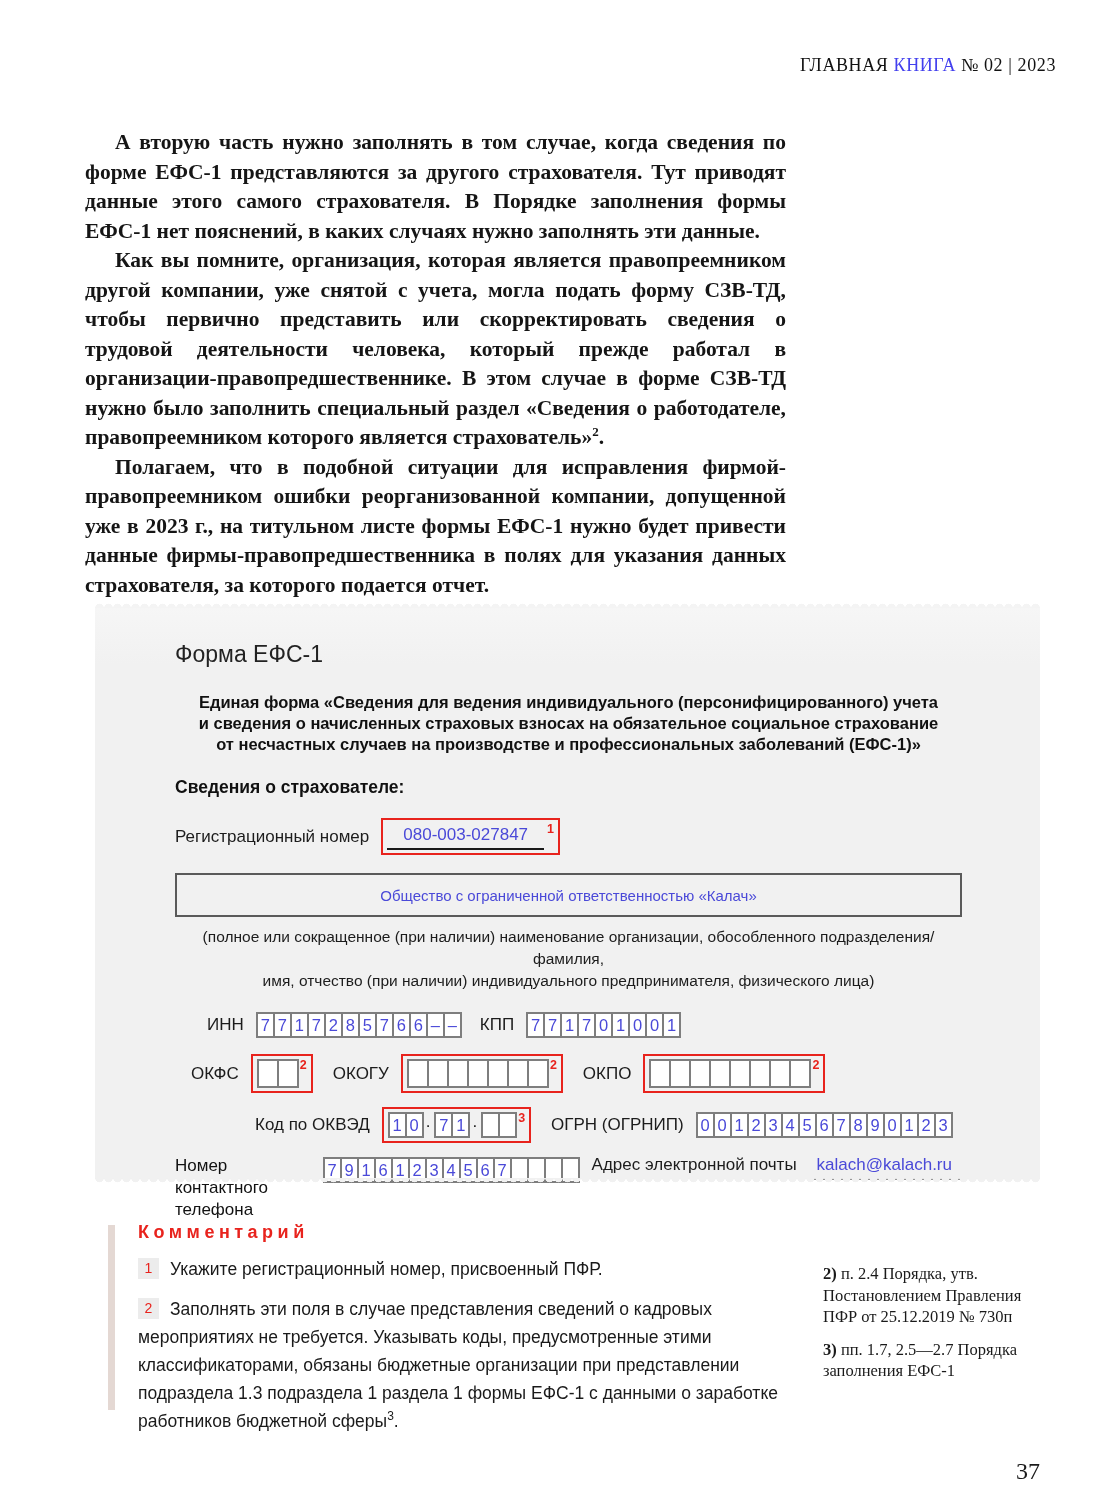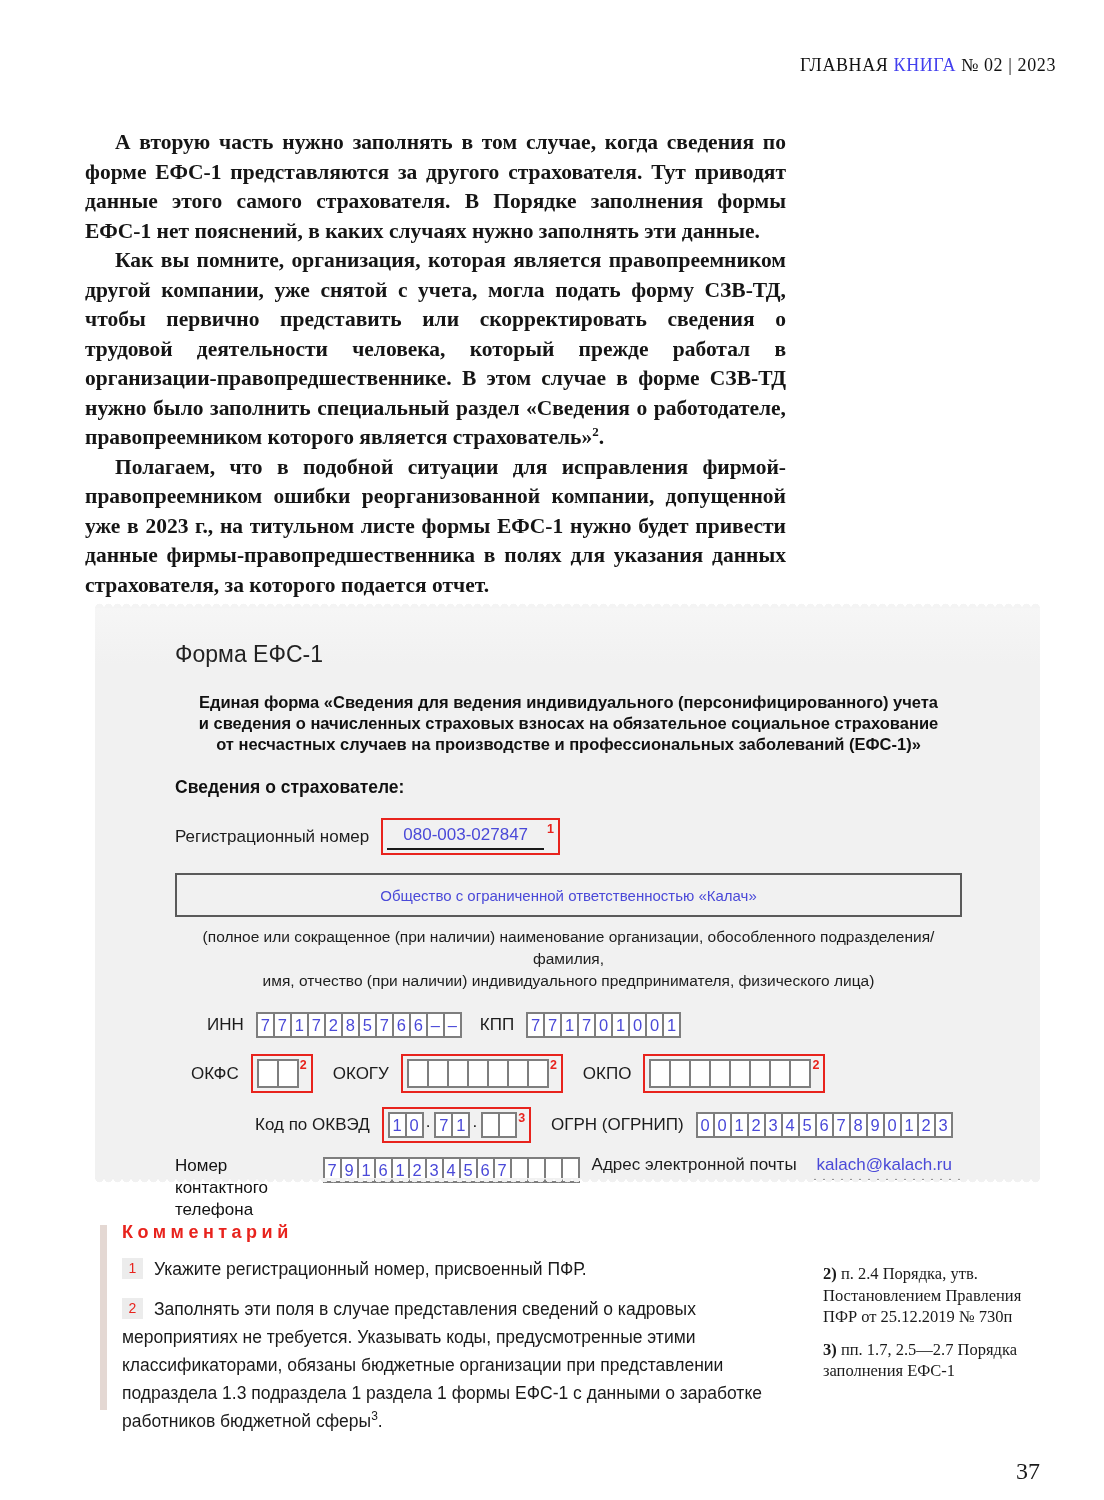--- a/index.html
+++ b/index.html
@@ -88,21 +88,21 @@
   .phone-label { width:156px; font-size:17px; line-height:22px; }
   .email-wrap { margin-left:14px; display:flex; align-items:baseline; }
   .email-value {
     color:#4a49d8; font-size:17px; margin-left:10px;
     border-bottom:2px solid #2a2a2a; padding:0 10px 3px;
   }
   .gap-sm { width:12px; flex:0 0 12px; }
   .gap-md { width:20px; flex:0 0 20px; }
 
   
-  .comment { position:absolute; left:100px; top:1222px; width:700px; padding-left:22px; }
+  .comment { position:absolute; left:108px; top:1222px; width:700px; padding-left:30px; }
   .comment::before {
     content:""; position:absolute; left:0; top:3px; width:7px; height:185px;
     background:#e4d8d3;
   }
   .comment-heading {
     color:#e8231d; font-weight:bold; font-size:18px; letter-spacing:4.5px;
   }
   .comment-item { margin-top:12px; font-size:17.5px; line-height:28px; color:#1a1a1a; text-align:left; }
   .num-chip {
     display:inline-flex; width:21px; height:21px; background:#ececec;

